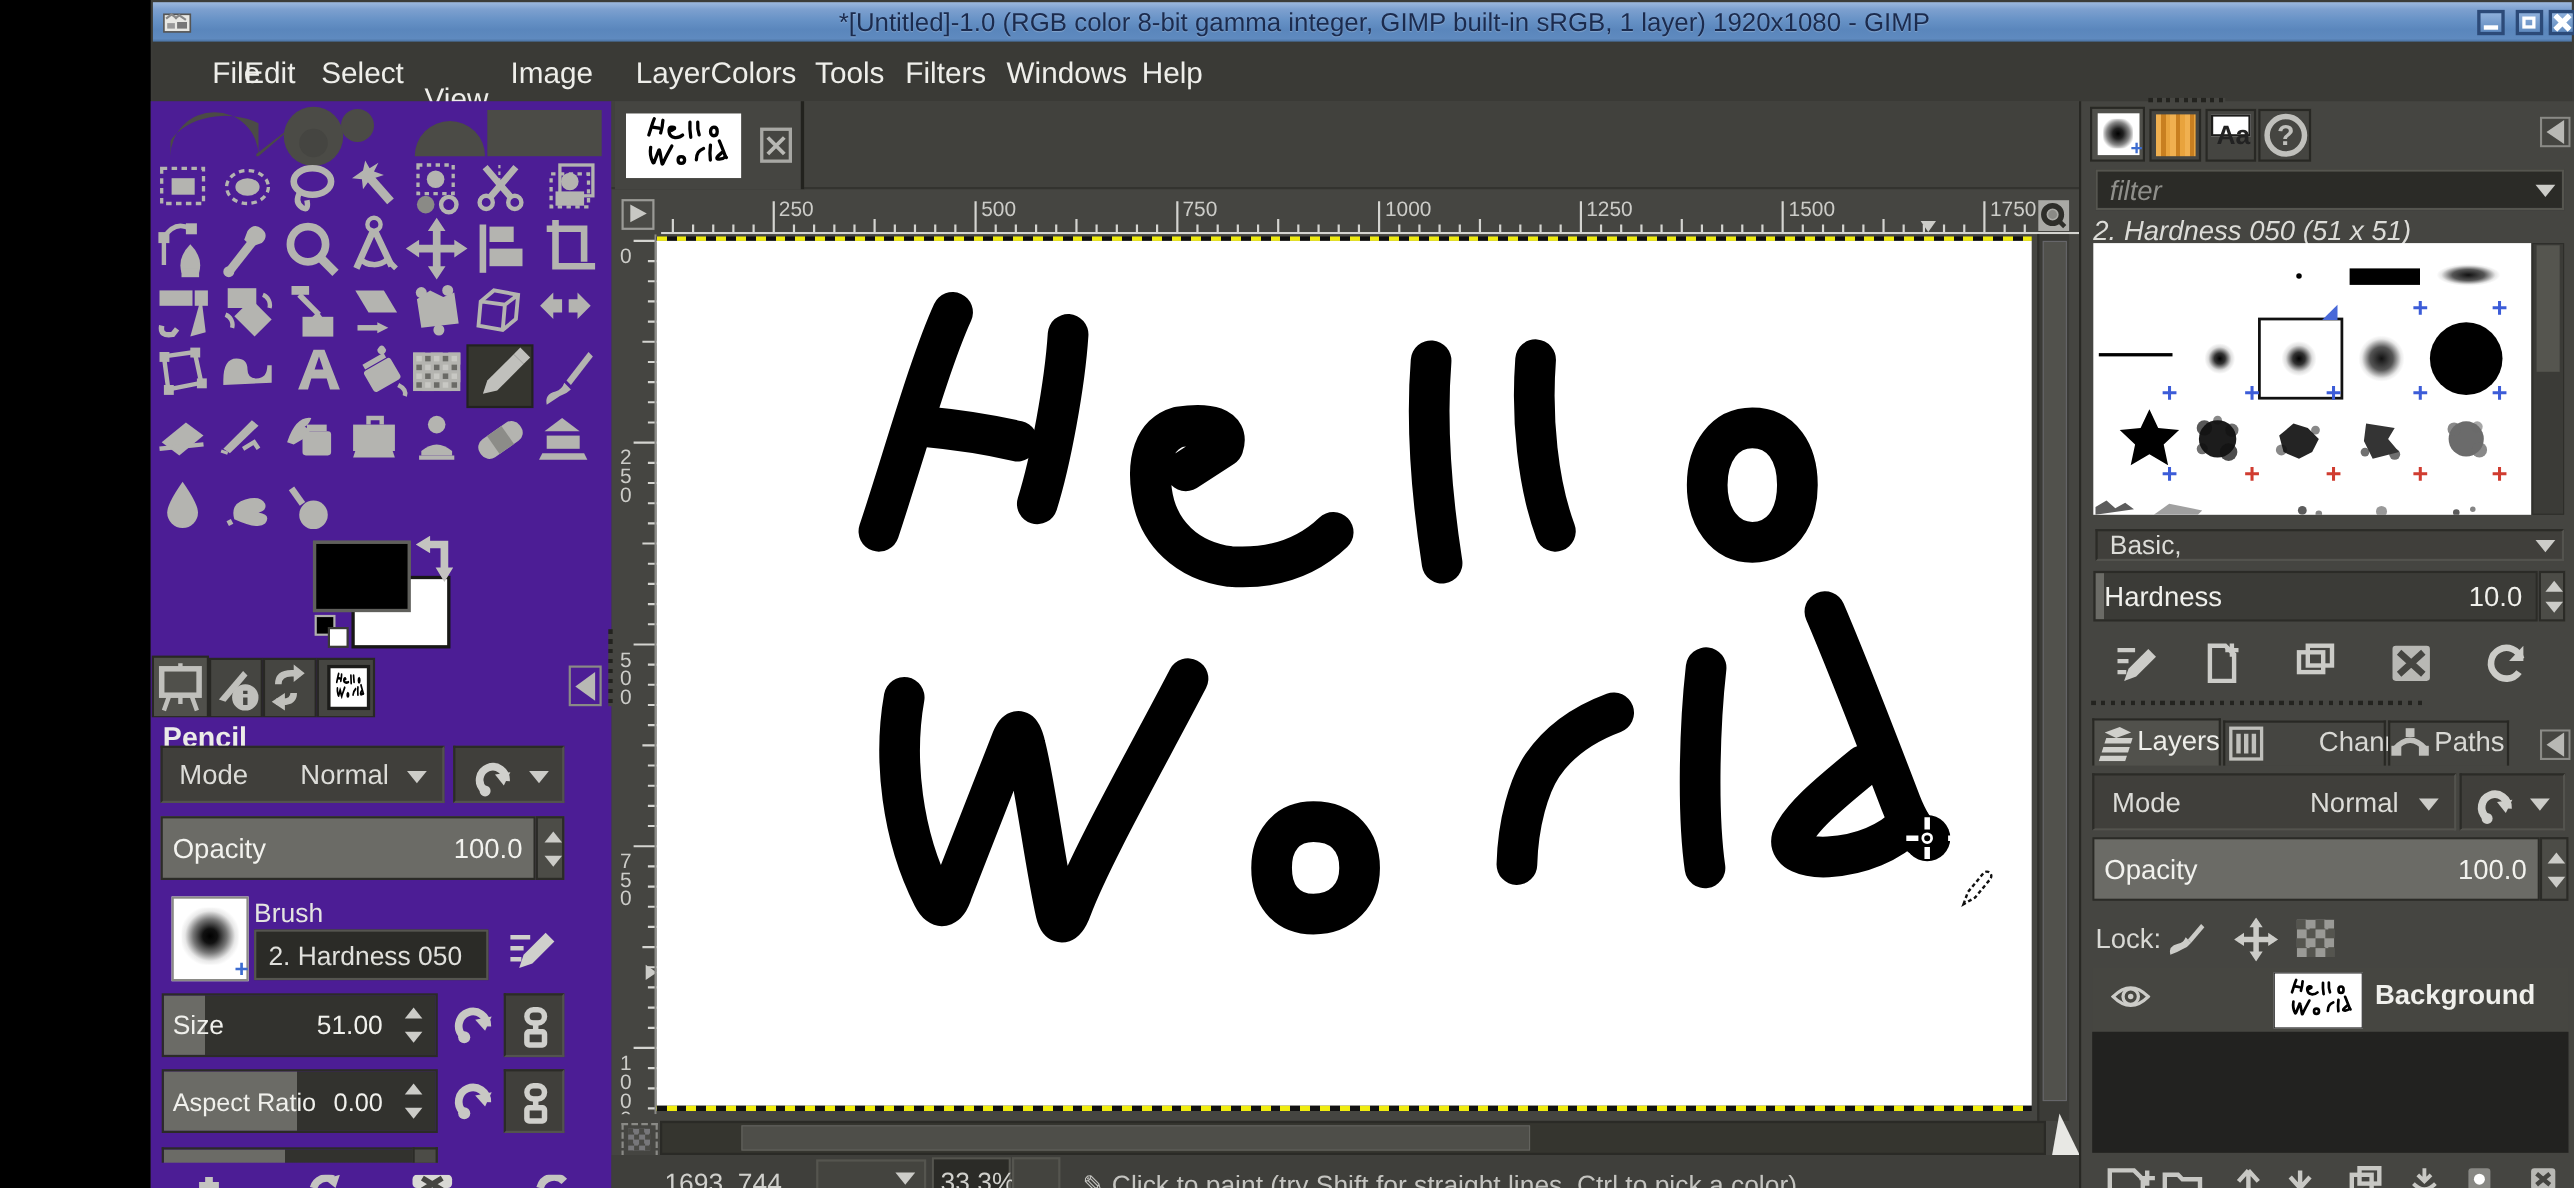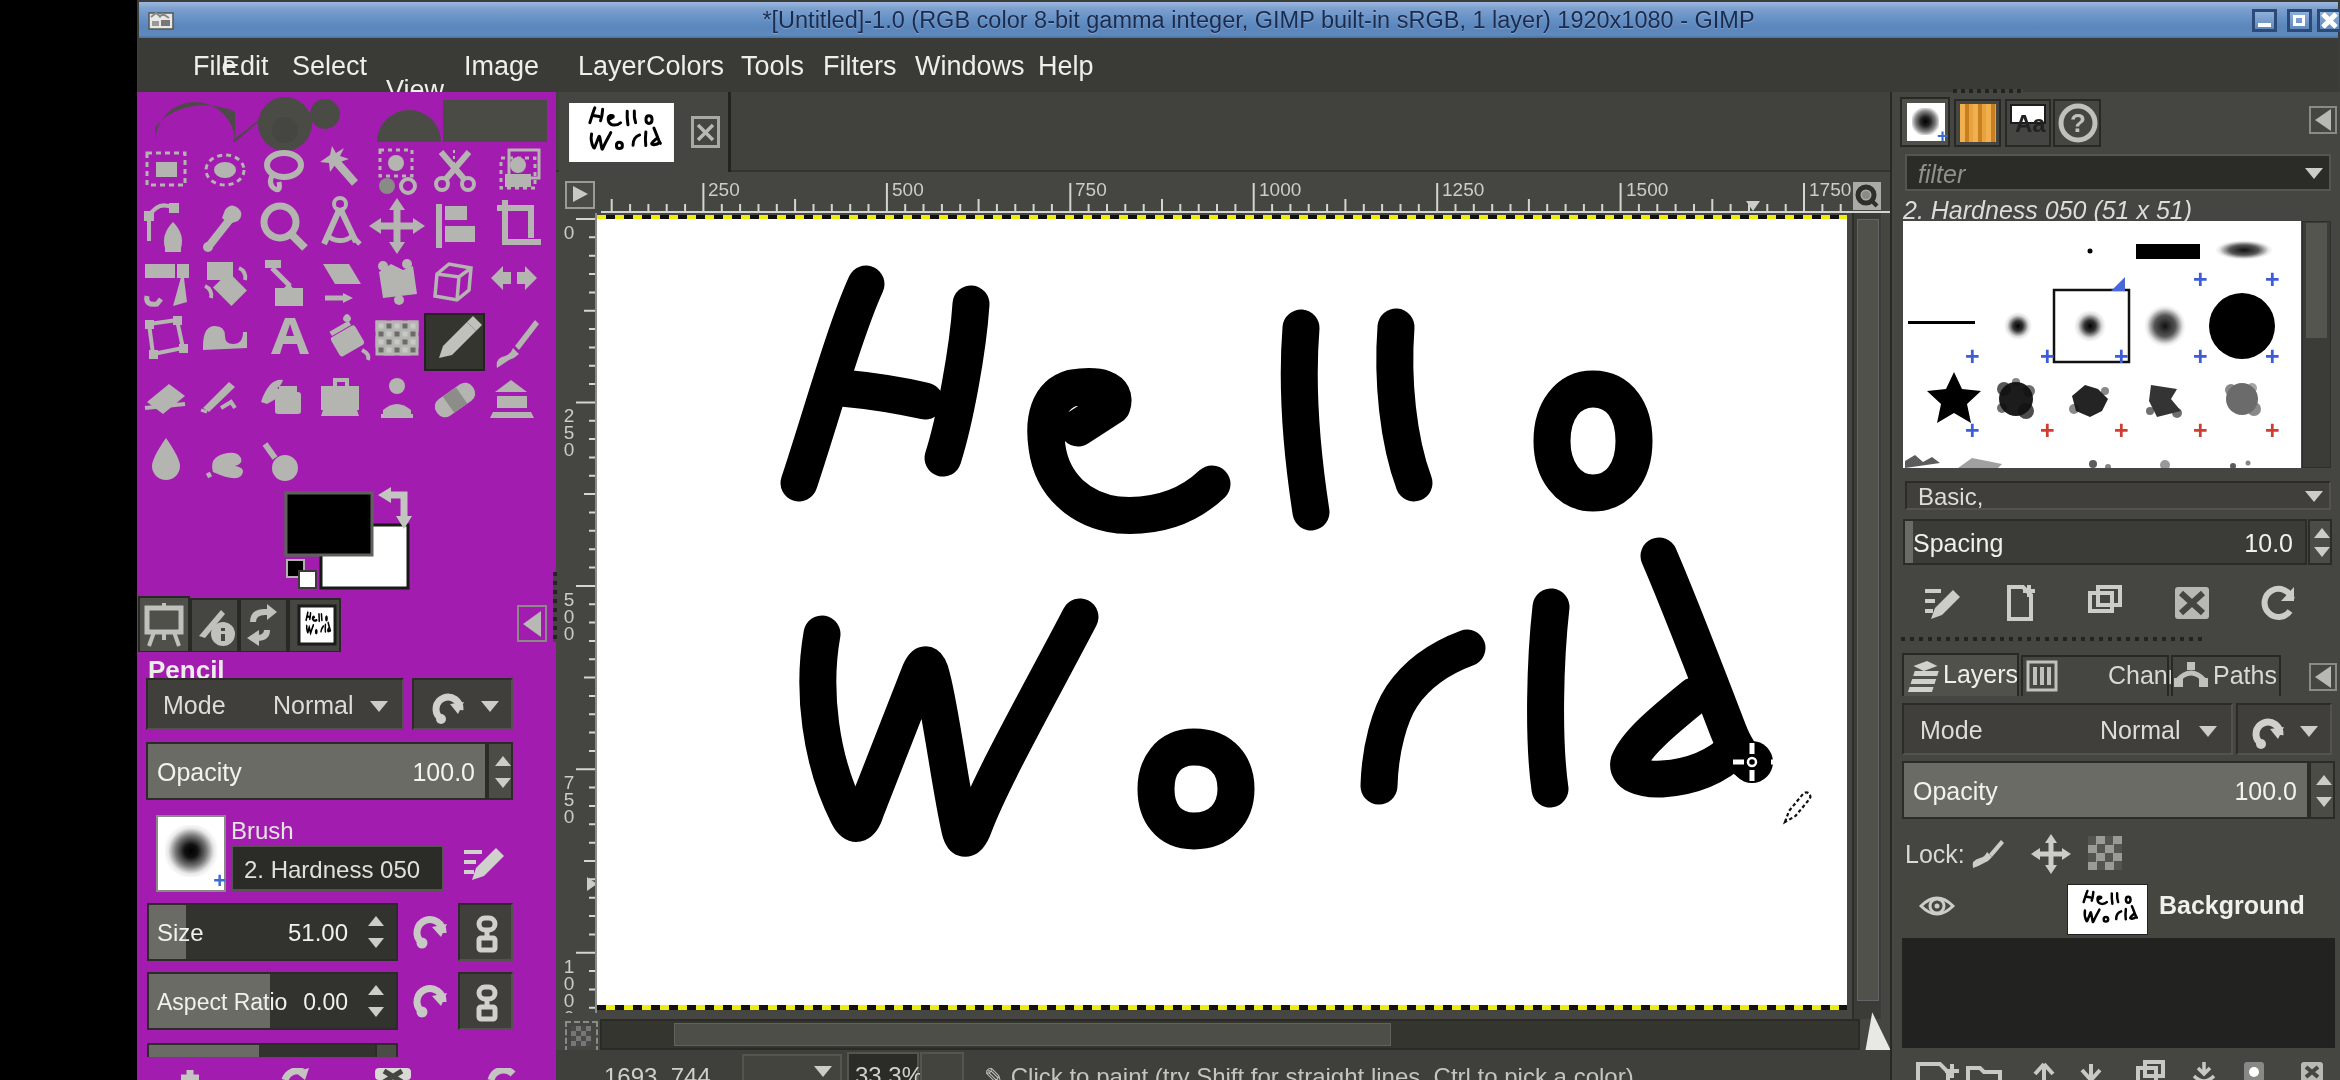--- a/index.html
+++ b/index.html
@@ -5,21 +5,21 @@
 *{box-sizing:border-box;}
 body{font-family:"Liberation Sans",sans-serif;}
 .abs{position:absolute;}
 #win{position:absolute;left:137px;top:0;width:2203px;height:1080px;background:#3c3c38;}
 #titlebar{position:absolute;left:2px;top:2px;right:2px;height:36px;
  background:linear-gradient(#9db8dd 0%,#7da0cf 18%,#6792c6 45%,#5a86bc 70%,#5f8abf 92%,#49709f 100%);}
 #title{position:absolute;left:0;right:0;top:5px;text-align:center;font-size:23.5px;font-weight:normal;color:#1b2b4e;text-shadow:0 1px 1px rgba(255,255,255,0.25);}
 .winbtn{position:absolute;top:7px;width:25px;height:23px;background:linear-gradient(#8fb0da,#5f8abf);border:3px solid #2c4a78;}
 #menubar{position:absolute;left:2px;top:38px;right:2px;height:54px;background:#3a3a36;}
 .menu{position:absolute;top:13px;font-size:27px;color:#eeeeea;}
-#toolbox{position:absolute;left:0px;top:92px;width:419px;height:988px;background:#a21caf;}
+#toolbox{position:absolute;left:0px;top:92px;width:419px;height:988px;background:#4c1d95;}
 #canvascol{position:absolute;left:419px;top:92px;width:1334px;height:988px;background:#454541;}
 #rightdock{position:absolute;left:1753px;top:92px;width:450px;height:988px;background:#454541;}
 .gbtn{background:#403f3b;border:2px solid #2b2b27;border-bottom-color:#53534e;border-right-color:#53534e;}
 .slider{border:2px solid #2b2b27;}
 .spin{background:#4c4c47;border:2px solid #2b2b27;}
 .tridn{width:0;height:0;border-left:9px solid transparent;border-right:9px solid transparent;border-top:11px solid #ccccc8;}
 .triup{width:0;height:0;border-left:8px solid transparent;border-right:8px solid transparent;border-bottom:10px solid #ccccc8;}
 .tridn2{width:0;height:0;border-left:8px solid transparent;border-right:8px solid transparent;border-top:10px solid #ccccc8;}
 </style></head>
 <body>
@@ -618,21 +618,21 @@
 <div class="abs" style="left:549px;top:129px;width:29px;height:247px;background:#3b3b37;border:1px solid #2e2e2a;">
  <div class="abs" style="left:3px;top:1px;width:21px;height:115px;background:#55554f;"></div>
 </div>
 
 <div class="abs gbtn" style="left:152px;top:389px;width:426px;height:29px;">
  <span class="abs" style="left:11px;top:0px;font-size:24px;color:#dcdcd8;">Basic,</span>
  <span class="abs tridn" style="left:398px;top:8px;"></span>
 </div>
 
 <div class="abs slider" style="left:150px;top:427px;width:404px;height:46px;background:linear-gradient(90deg,#6b6b66 0 8px,#3b3b37 8px);">
- <span class="abs" style="left:8px;top:8px;font-size:25px;color:#f0f0ec;">Spacing</span>
+ <span class="abs" style="left:8px;top:8px;font-size:25px;color:#f0f0ec;">Hardness</span>
  <span class="abs" style="right:12px;top:8px;font-size:25px;color:#f0f0ec;">10.0</span>
 </div>
 <div class="abs spin" style="left:555px;top:427px;width:24px;height:46px;">
           <span class="abs triup" style="left:4px;top:7px;"></span>
           <span class="abs tridn2" style="left:4px;top:26px;"></span>
         </div>
 
 <svg class="abs" style="left:150px;top:487px" width="404" height="50">
  <g stroke="#ccccc8" stroke-width="4" fill="none">
   <g transform="translate(20,0)">

